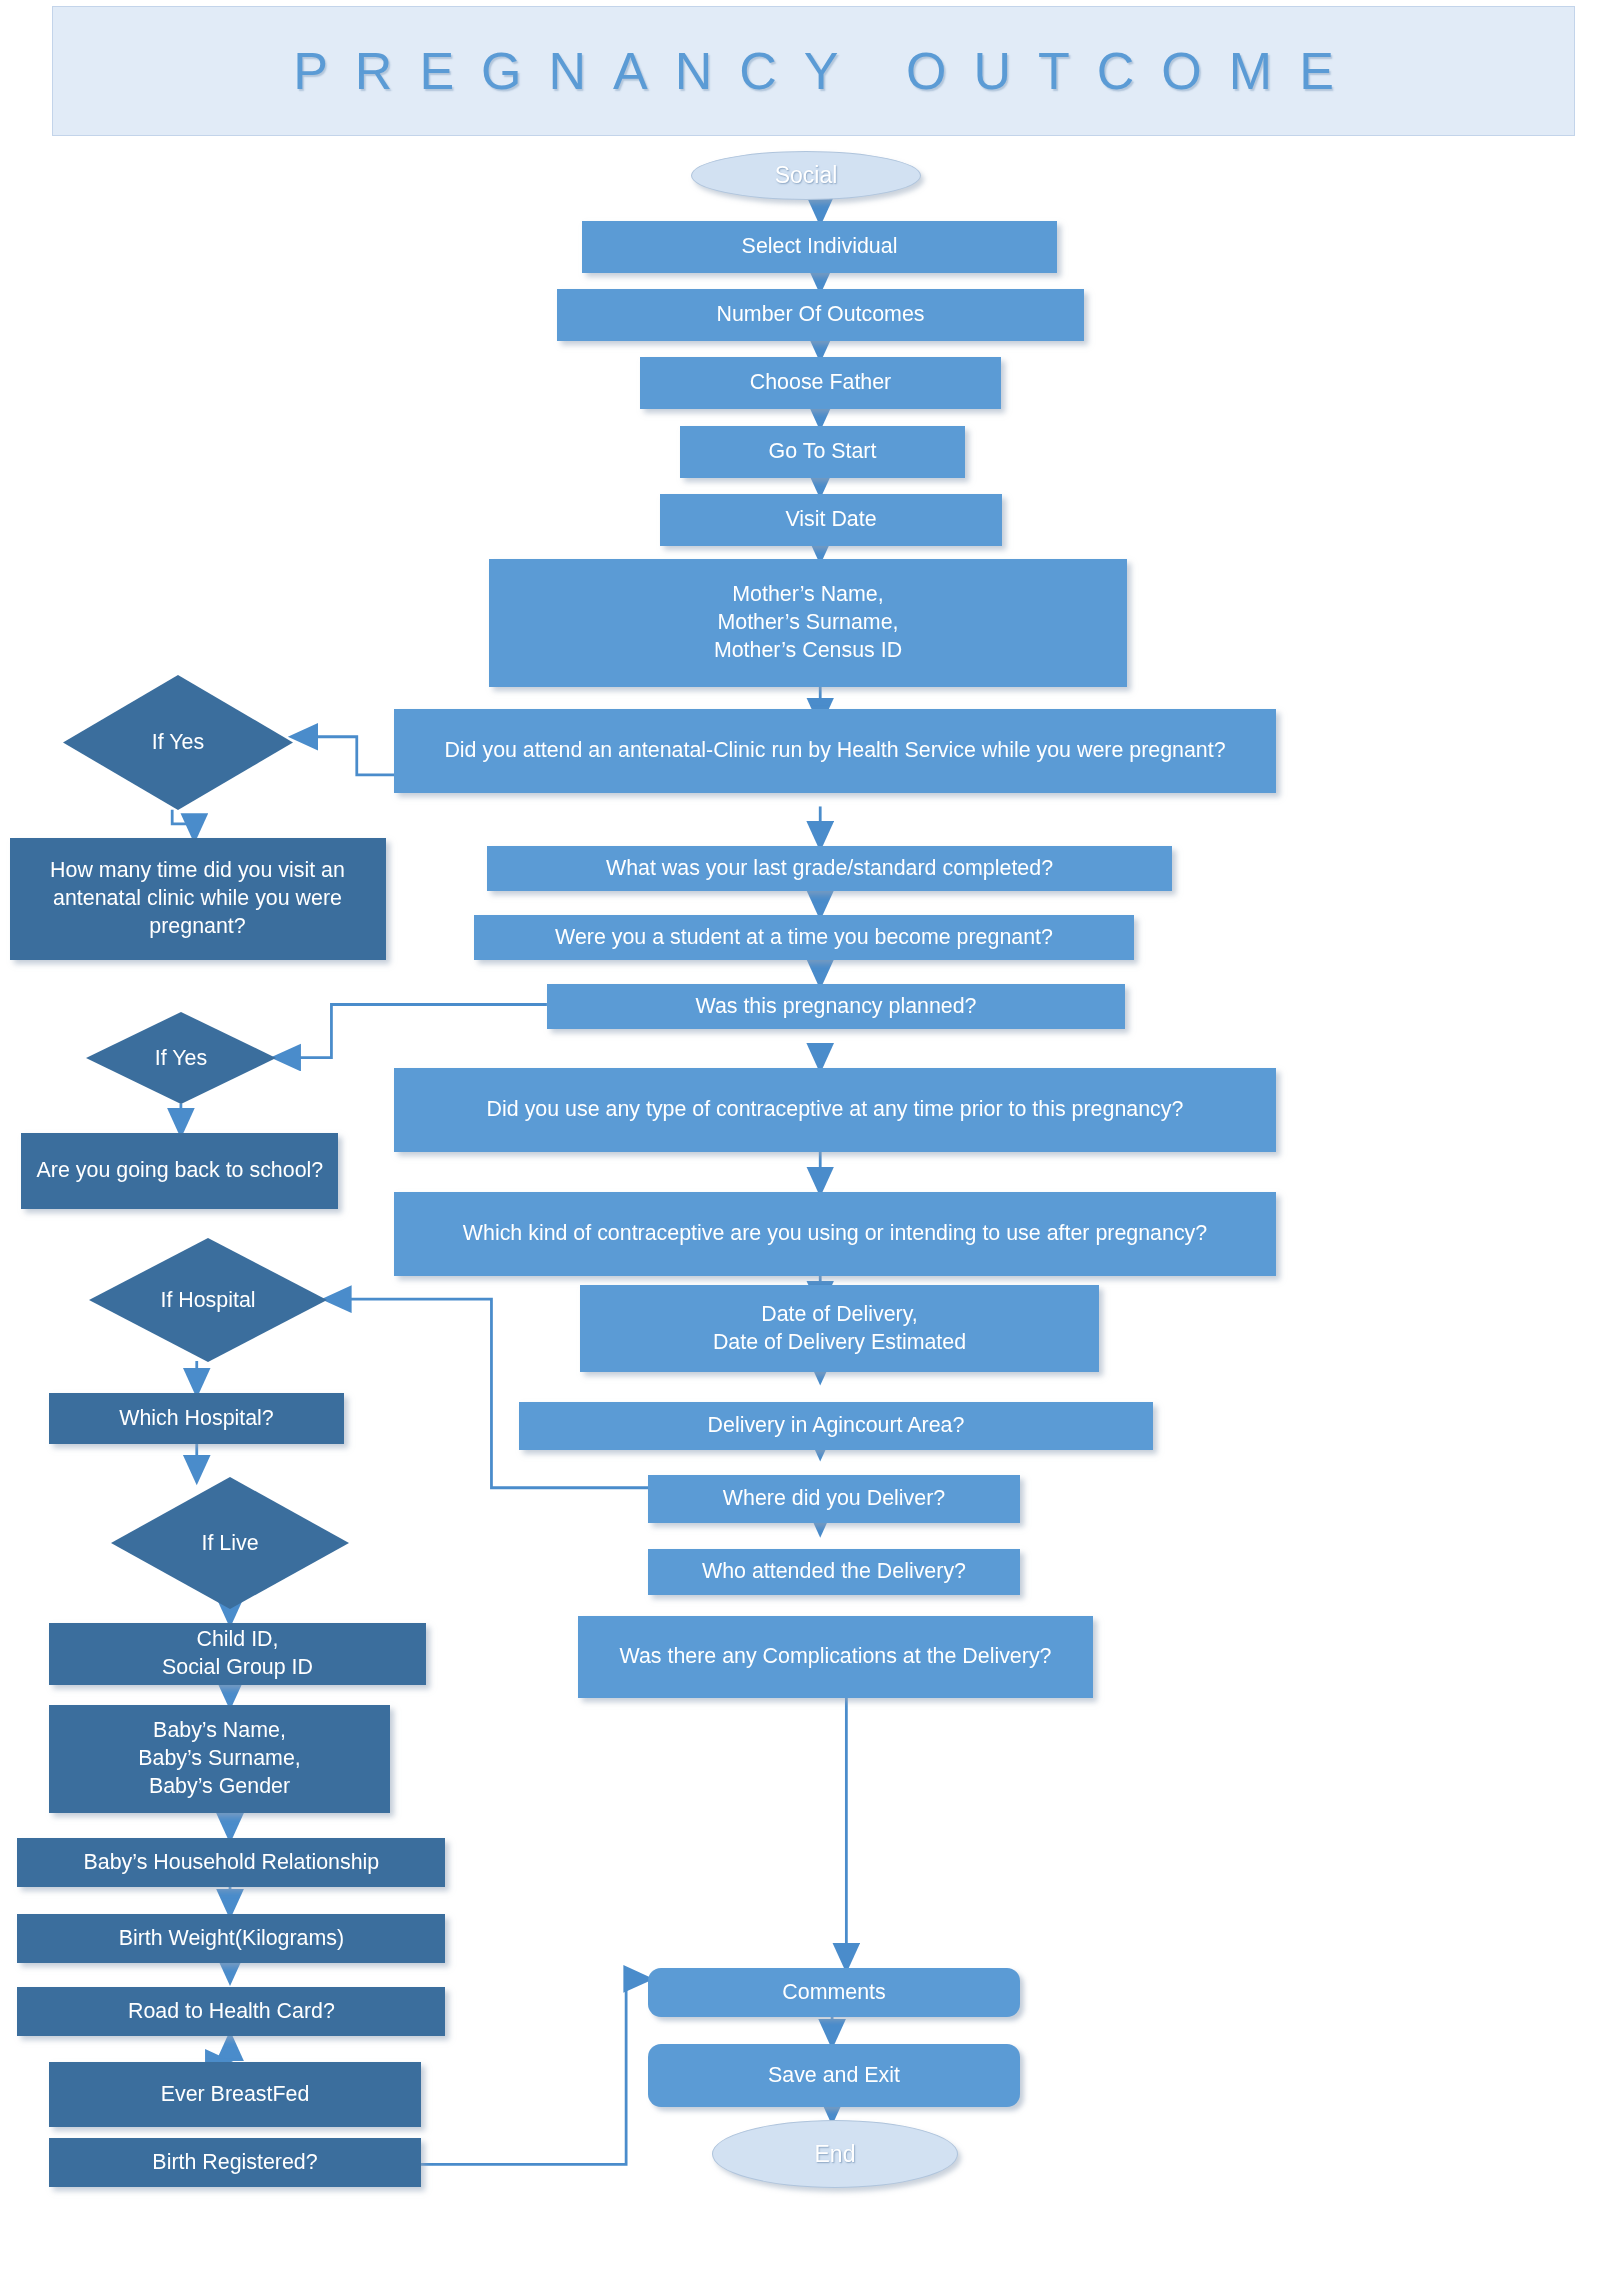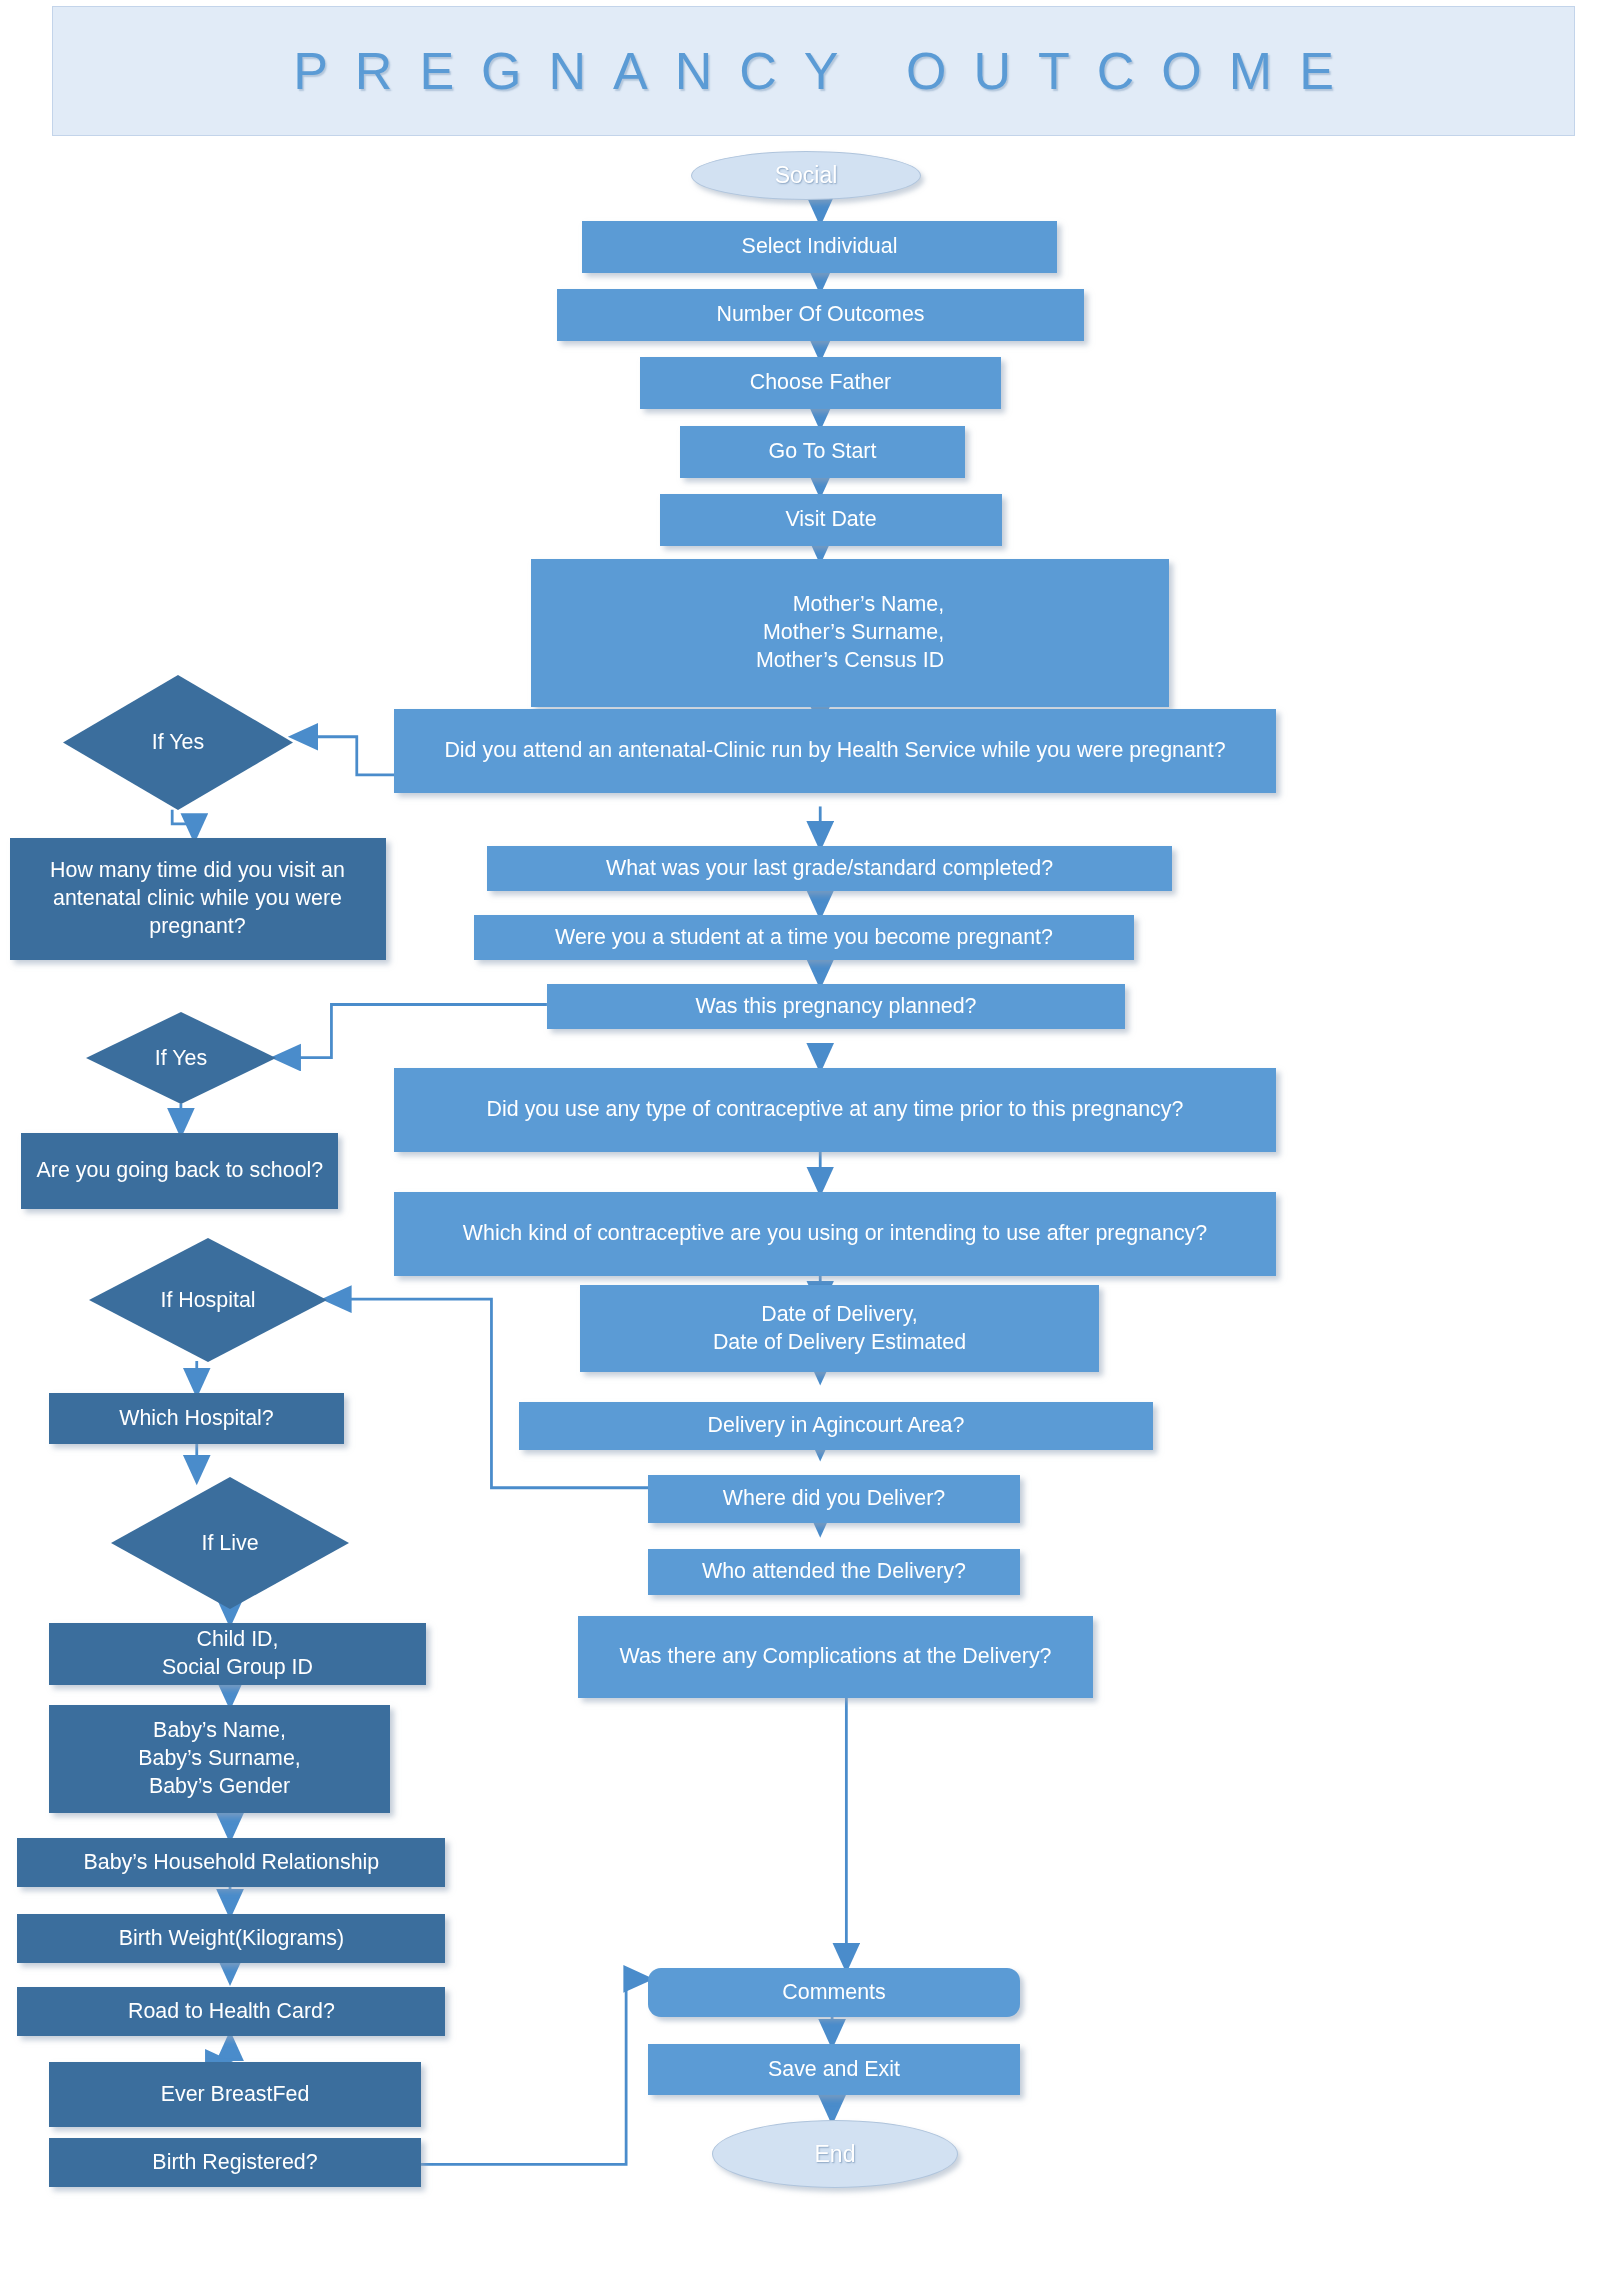--- a/index.html
+++ b/index.html
@@ -157,21 +157,21 @@
   </div>
 
   <div class="node mid" style="left:680px;top:426px;width:285px;height:52px;">
     <span>Go To Start</span>
   </div>
 
   <div class="node mid" style="left:660px;top:494px;width:342px;height:52px;">
     <span>Visit Date</span>
   </div>
 
-  <div class="node mid" style="left:531px;top:559px;width:638px;height:148px;text-align:right;">
+  <div class="node mid" style="left:489px;top:559px;width:638px;height:128px;">
     <span>Mother’s Name,
 Mother’s Surname,
 Mother’s Census ID</span>
   </div>
 
   <div class="node mid" style="left:394px;top:709px;width:882px;height:84px;padding:1px 19px;">
     <span>Did you attend an antenatal-Clinic run by Health Service while you were pregnant?</span>
   </div>
 
   <div class="node mid" style="left:487px;top:846px;width:685px;height:45px;">
@@ -213,21 +213,21 @@
 
   <div class="node mid" style="left:578px;top:1616px;width:515px;height:82px;">
     <span>Was there any Complications at the Delivery?</span>
   </div>
 
 
   <div class="node mid" style="left:648px;top:1968px;width:372px;height:49px;border-radius:13px;">
     <span>Comments</span>
   </div>
 
-  <div class="node mid" style="left:648px;top:2044px;width:372px;height:51px;">
+  <div class="node mid" style="left:648px;top:2044px;width:372px;height:63px;border-radius:13px;">
     <span>Save and Exit</span>
   </div>
 
   <div class="diamond" style="left:63px;top:675px;width:230px;height:135px;">
     <span>If Yes</span>
   </div>
 
   <div class="diamond" style="left:86px;top:1012px;width:190px;height:92px;">
     <span>If Yes</span>
   </div>

